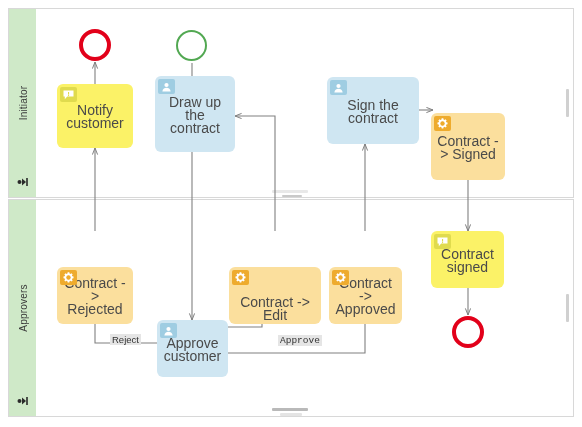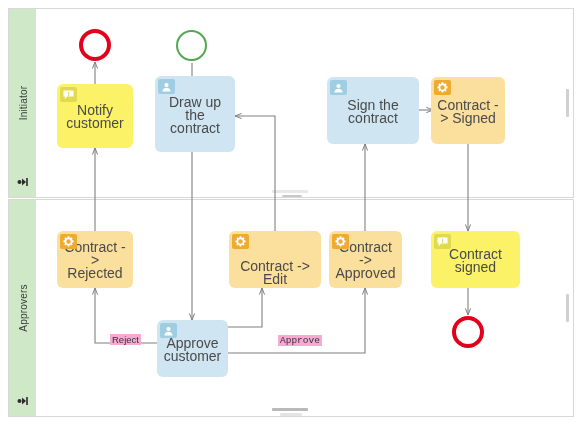--- a/index.html
+++ b/index.html
@@ -90,21 +90,21 @@
     font-size: 14px;
     line-height: 13px;
     color: #4a4a4a;
     padding: 4px 6px 2px 6px;
     overflow: visible;
   }
   .task .task-label { display: block; width: 100%; }
 
   .task.user   { background: #cfe6f2; }
   .task.yellow { background: #fbf267; }
-  .task.gold   { background: #fbdf9d; }
+  .task.gold   { background: #fbdf9d; margin-top: 36px; }
 
   .task-icon {
     position: absolute;
     left: 3px;
     top: 3px;
     width: 17px;
     height: 15px;
     border-radius: 2px;
     display: flex;
     align-items: center;
@@ -132,21 +132,21 @@
     width: 582px;
     height: 427px;
     pointer-events: none;
     overflow: visible;
   }
   .flow-label {
     position: absolute;
     font-size: 9.5px;
     color: #333333;
     white-space: nowrap;
-    background: #f9a8d4;
+    background: #e5e5e5;
     padding: 0 2px;
   }
 </style>
 </head>
 <body>
 
 <div id="canvas">
 
   <div class="pool" style="left:8px; top:8px; width:566px; height:190px;">
     <div class="lane-header" style="width:28px;">
@@ -319,21 +319,21 @@
   <div class="task user" style="left:157px; top:320px; width:71px; height:57px;">
     <span class="task-icon">
       <svg width="11" height="10" viewBox="0 0 11 10">
         <circle cx="5.5" cy="3" r="2.1" fill="#ffffff"></circle>
         <path d="M1.4,9.6 C1.4,6.9 3.3,5.7 5.5,5.7 C7.7,5.7 9.6,6.9 9.6,9.6 Z" fill="#ffffff"></path>
       </svg>
     </span>
     <span class="task-label">Approve customer</span>
   </div>
 
-  <div class="task yellow" style="left:431px; top:231px; width:89px; height:57px;">
+  <div class="task yellow" style="left:431px; top:231px; width:73px; height:57px;">
     <span class="task-icon">
       <svg width="11" height="10" viewBox="0 0 11 10">
         <path d="M0.5,0.5 H10.5 V6.5 H4.2 L1.8,9.2 V6.5 H0.5 Z" fill="#ffffff"></path>
         <rect x="5" y="2" width="1.1" height="2.6" fill="#e0db4e"></rect>
         <rect x="5" y="5.1" width="1.1" height="1" fill="#e0db4e"></rect>
       </svg>
     </span>
     <span class="task-label">Contract signed</span>
   </div>
 

